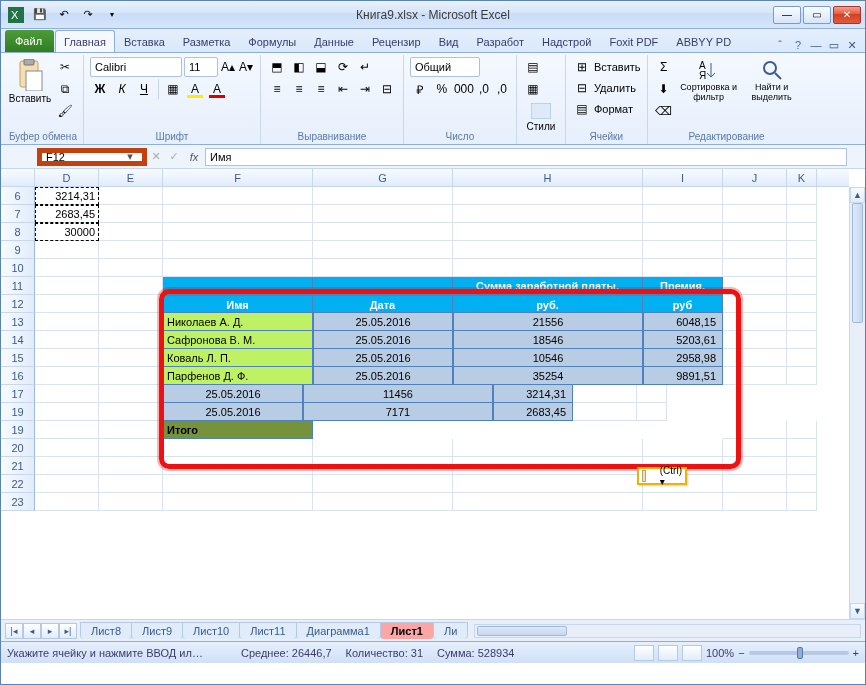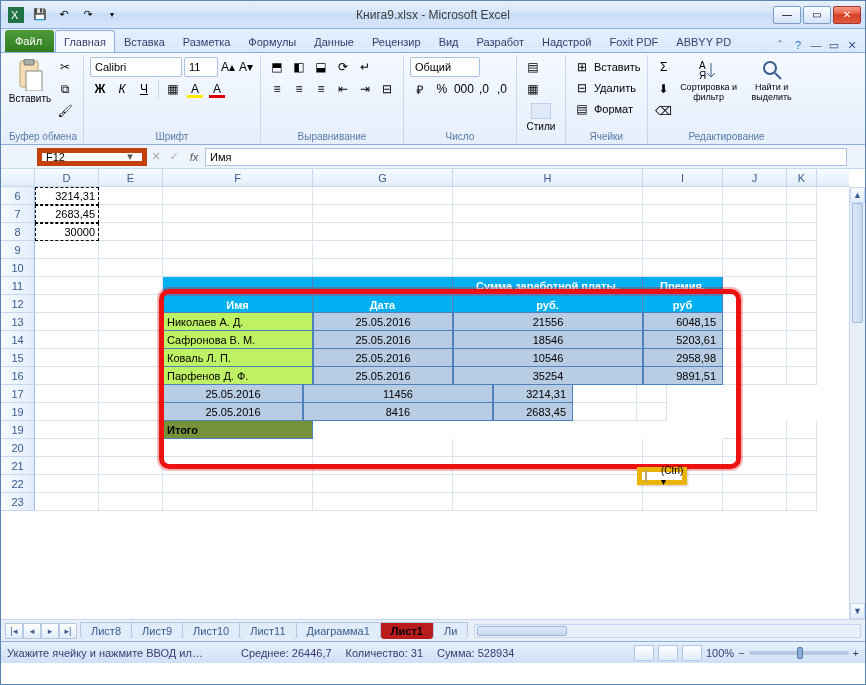--- a/index.html
+++ b/index.html
@@ -66,34 +66,34 @@
   .tdata{background:#b8cce4;border:1px solid #4f81bd;border-top:none;text-align:center;}
   .tdata.num{text-align:right;padding-right:6px;}
   .tdata.ctr{text-align:center;}
   .tfoot-n{background:#76933c;font-weight:bold;border:1px solid #4f81bd;border-top:none;}
   .tfoot-d{background:#95b3d7;font-weight:bold;text-align:center;border:1px solid #4f81bd;border-top:none;margin-top:44px;}
 
   
   .redbox{position:absolute;border:5px solid #e11; border-radius:10px; box-shadow:0 0 0 2px rgba(225,17,17,.3); pointer-events:none;}
 
   
-  .paste-badge{position:absolute;width:50px;height:18px;background:#fff;border:5px solid #eab308;font-size:10px;display:flex;align-items:center;gap:14px;padding:0 3px;box-shadow:1px 1px 2px rgba(0,0,0,.2);}
+  .paste-badge{position:absolute;width:50px;height:18px;background:#fff;border:2px solid #eab308;font-size:10px;display:flex;align-items:center;gap:14px;padding:0 3px;box-shadow:1px 1px 2px rgba(0,0,0,.2);}
   .paste-badge .ic{width:12px;height:12px;background:#f5deb3;border:1px solid #b8a56c;}
 
   
   .vscroll{position:absolute;top:18px;right:0;bottom:0;width:16px;background:#e9eff8;border-left:1px solid #c6d7ef;}
   .vthumb{position:absolute;top:16px;left:2px;right:2px;height:120px;background:linear-gradient(90deg,#dfe9f7,#c6d7ef);border:1px solid #9db9dd;border-radius:2px;}
   .sbtn{position:absolute;left:0;right:0;height:16px;background:linear-gradient(#f7fbff,#e1ecfa);border:1px solid #c6d7ef;text-align:center;font-size:9px;line-height:14px;color:#3b5b8c;}
 
   
   .sheettabs{height:22px;background:#e9eff8;border-top:1px solid #c6d7ef;display:flex;align-items:center;padding:0 4px;}
   .navset{display:flex;gap:0;}
   .navbtn{width:18px;height:16px;border:1px solid #b7c9e2;background:linear-gradient(#fff,#e1ecfa);font-size:9px;line-height:14px;text-align:center;color:#3b5b8c;}
   .stab{padding:2px 10px;background:#e1ecfa;border:1px solid #b7c9e2;border-bottom:none;margin-left:-1px;font-size:11px;color:#3b5b8c;border-radius:0 0 4px 4px;}
-  .stab.active{background:#b91c1c;font-weight:bold;color:#000;}
+  .stab.active{background:#fca5a5;font-weight:bold;color:#000;}
   .hsplit{flex:1;margin-left:6px;height:14px;background:#e9eff8;border:1px solid #c6d7ef;position:relative;}
   .hthumb{position:absolute;left:2px;top:1px;bottom:1px;width:90px;background:linear-gradient(#dfe9f7,#c6d7ef);border:1px solid #9db9dd;border-radius:2px;}
 
   
   .status{height:22px;background:linear-gradient(#e6effc,#cfe0f7);border-top:1px solid #8faedb;display:flex;align-items:center;font-size:11px;color:#3b3b6e;padding:0 6px;gap:14px;}
   .status .msg{flex:0 0 220px;overflow:hidden;text-overflow:ellipsis;white-space:nowrap;}
   .status .agg{white-space:nowrap;}
   .status-right{margin-left:auto;display:flex;align-items:center;gap:4px;}
   .viewbtn{width:20px;height:16px;border:1px solid #b7c9e2;background:linear-gradient(#fff,#e1ecfa);}
   .zoom-slider{width:100px;height:4px;background:#b7c9e2;position:relative;border-radius:2px;}
@@ -441,21 +441,21 @@
         <div class="cell cH tdata ctr">11456</div>
         <div class="cell cI tdata num">3214,31</div>
         <div class="cell cJ"></div>
         <div class="cell cK"></div>
       </div>
       <div class="row">
         <div class="rownum">19</div>
         <div class="cell cD"></div>
         <div class="cell cE"></div>
         <div class="cell cG tdata ctr">25.05.2016</div>
-        <div class="cell cH tdata ctr">8416</div>
+        <div class="cell cH tdata ctr">7171</div>
         <div class="cell cI tdata num">2683,45</div>
         <div class="cell cJ"></div>
         <div class="cell cK"></div>
       </div>
       <div class="row">
         <div class="rownum">19</div>
         <div class="cell cD"></div>
         <div class="cell cE"></div>
         <div class="cell cF tfoot-n">Итого</div>
         <div class="cell cG tfoot-d"></div>

